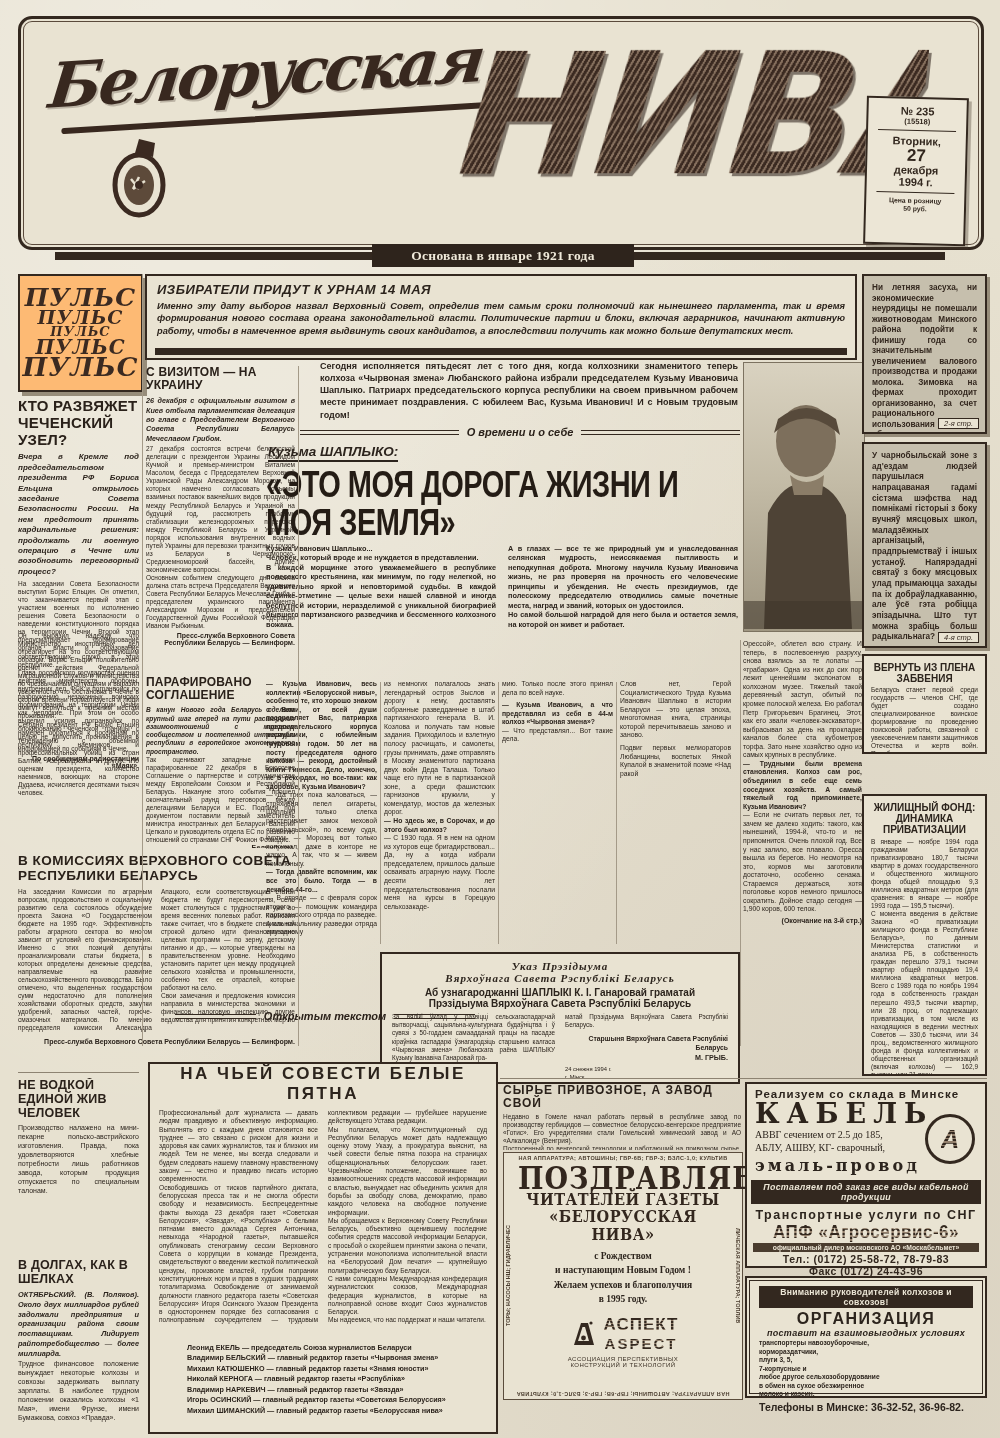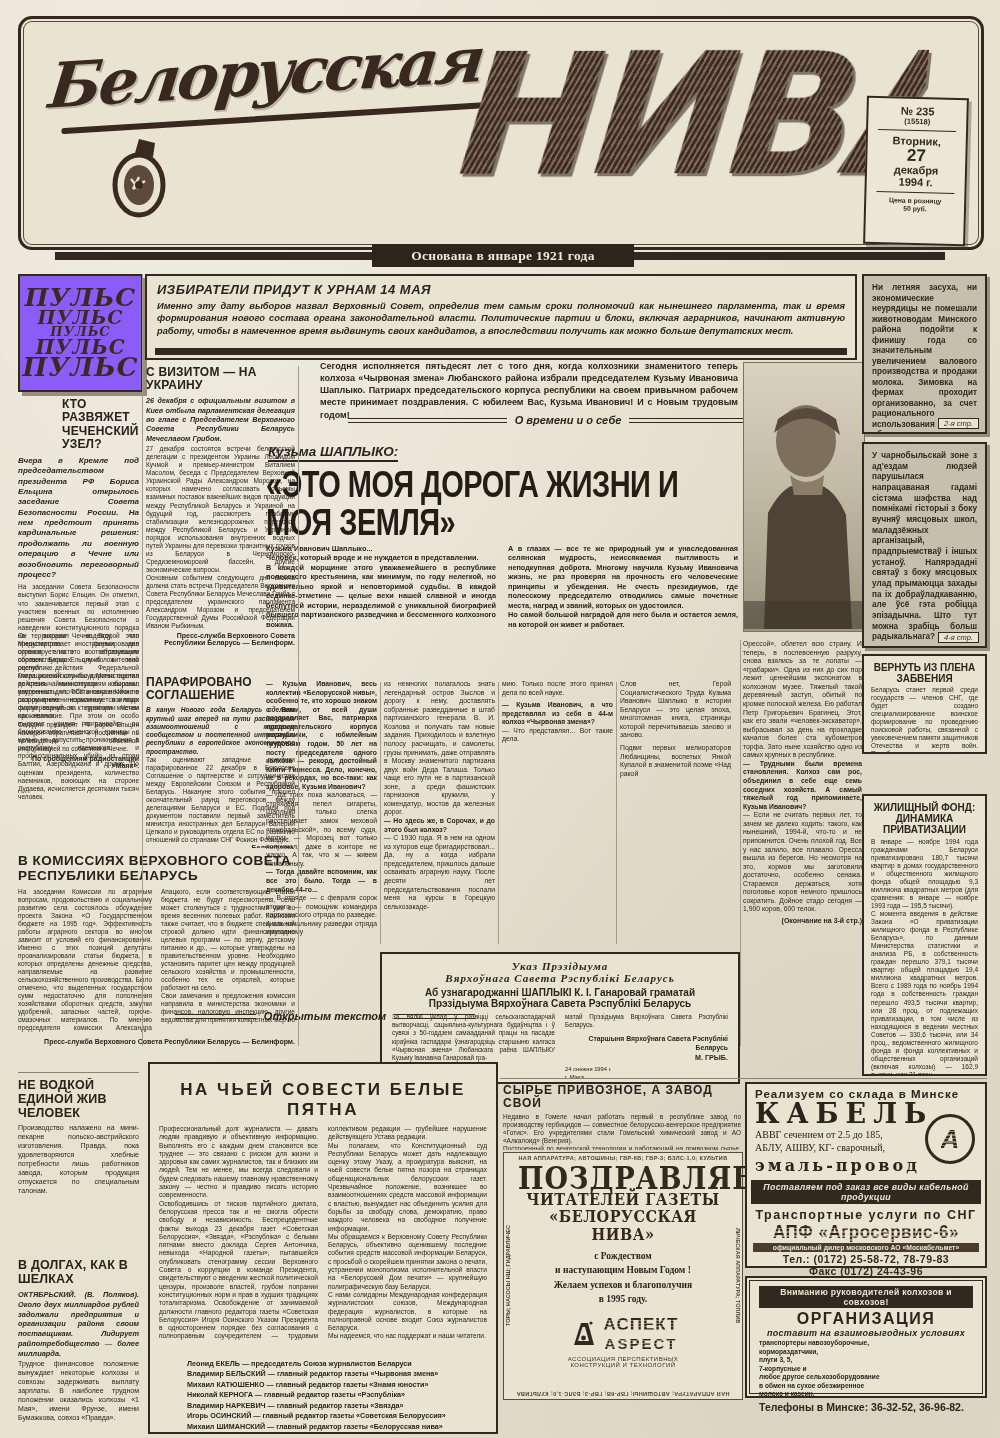--- a/index.html
+++ b/index.html
@@ -38,21 +38,21 @@
   .datebox .day{font-size:17px;font-weight:bold;line-height:1;}
   .datebox .mon{font-size:11px;font-weight:bold;}
   .datebox .yr{font-size:11px;font-weight:bold;}
   .datebox .price{font-size:6.8px;font-weight:bold;line-height:1.25;}
   .medal{left:88px;top:118px;}
 
   .founded-bar{left:55px;top:252px;width:890px;height:8px;background:#33281f;}
   .founded-box{left:372px;top:244px;width:262px;height:23px;background:#2e241c;color:#efe9d9;font-family:"Liberation Serif",serif;font-weight:bold;font-size:13.5px;display:flex;align-items:center;justify-content:center;letter-spacing:.3px;}
 
   
-  .pulse{left:18px;top:274px;width:121px;height:114px;border:2.5px solid #33281f;background:#8b5cf6;box-shadow:4px 4px 0 #978d7a;color:#3b2a21;font-family:"DejaVu Serif",serif;font-weight:bold;font-style:italic;display:flex;flex-direction:column;align-items:center;justify-content:center;line-height:.92;}
+  .pulse{left:18px;top:274px;width:121px;height:114px;border:2.5px solid #33281f;background:#fdba74;box-shadow:4px 4px 0 #978d7a;color:#3b2a21;font-family:"DejaVu Serif",serif;font-weight:bold;font-style:italic;display:flex;flex-direction:column;align-items:center;justify-content:center;line-height:.92;}
   .pulse div{letter-spacing:1px;}
 
   
   .election{left:145px;top:274px;width:712px;height:86px;border:2px solid #33281f;background:#e9e3d2;padding:6px 10px 12px;box-sizing:border-box;}
   .election h2{margin:0 0 3px;font-size:13px;font-style:italic;letter-spacing:.5px;}
   .election p{margin:0;font-size:9.3px;font-weight:bold;font-style:italic;line-height:1.32;text-align:justify;}
   .election .band{position:absolute;left:8px;right:8px;bottom:3px;height:7px;background:#33281f;}
 
   
   .ah{font-weight:bold;line-height:1.05;letter-spacing:.2px;color:#2a211a;margin:0 0 4px;}
@@ -70,21 +70,21 @@
   
   .ukaz{left:380px;top:952px;width:360px;height:132px;border:2px solid #33281f;background:#e9e3d2;padding:6px 10px;box-sizing:border-box;}
   .ukaz .t1{font-family:"Liberation Serif",serif;font-style:italic;font-weight:bold;font-size:11px;text-align:center;letter-spacing:1px;}
   .ukaz .t2{font-weight:bold;font-size:10px;text-align:center;margin-top:3px;}
   .ukaz .cols{display:flex;gap:10px;margin-top:4px;}
   .ukaz .cols>div{flex:1;font-size:6.3px;line-height:1.3;text-align:justify;}
 
   
   .rubric{font-weight:bold;font-style:italic;font-size:11px;display:flex;align-items:center;gap:8px;color:#2a211a;}
   .rubric:before,.rubric:after{content:"";flex:1;border-top:1px solid #33281f;border-bottom:1px solid #33281f;height:3px;}
-  .letterbox{left:148px;top:1062px;width:350px;height:372px;border:2px solid #33281f;padding:16px 9px;box-sizing:border-box;background:#e9e3d2;}
+  .letterbox{left:148px;top:1062px;width:350px;height:372px;border:2px solid #33281f;padding:0 9px;box-sizing:border-box;background:#e9e3d2;}
   .letterbox h2{margin:0 0 5px;font-size:17px;font-weight:bold;text-align:center;letter-spacing:2.5px;}
   .lettercols{columns:2;column-gap:10px;font-size:6.6px;line-height:1.26;text-align:justify;height:218px;overflow:hidden;}
   .sigs{margin-top:16px;padding-left:28px;font-size:7.2px;line-height:1.45;font-weight:bold;}
 
   
   .greeting{left:503px;top:1152px;width:238px;height:246px;border:1px solid #5a4c3c;background:#e9e3d2;}
   .frame-t,.frame-b{position:absolute;left:10px;right:10px;font-size:5.5px;font-weight:bold;letter-spacing:.4px;text-align:center;color:#4a3c2e;}
   .frame-t{top:2px;}
   .frame-b{bottom:2px;transform:rotate(180deg);}
   .frame-l,.frame-r{position:absolute;top:14px;bottom:14px;width:10px;font-size:5.5px;font-weight:bold;color:#4a3c2e;writing-mode:vertical-rl;text-align:center;}
@@ -164,21 +164,21 @@
     <div style="font-size:26px">ПУЛЬС</div>
   </div>
 
   <div class="abs election">
     <h2>ИЗБИРАТЕЛИ ПРИДУТ К УРНАМ 14 МАЯ</h2>
     <p>Именно эту дату выборов назвал Верховный Совет, определив тем самым сроки полномочий как нынешнего парламента, так и время формирования нового состава органа законодательной власти. Политические партии и блоки, включая аграрников, начинают активную работу, чтобы в намеченное время выдвинуть своих кандидатов, а впоследствии получить как можно больше депутатских мест.</p>
     <div class="band"></div>
   </div>
 
   <div class="abs clip" style="left:18px;top:398px;width:121px;height:436px;">
-    <div class="ah" style="font-size:12px;line-height:1.12;margin-left:44px;">КТО РАЗВЯЖЕТ ЧЕЧЕНСКИЙ УЗЕЛ?</div>
+    <div class="ah" style="font-size:15px;line-height:1.12;">КТО РАЗВЯЖЕТ ЧЕЧЕНСКИЙ УЗЕЛ?</div>
     <div class="lead t8 j pre">Вчера в Кремле под председательством президента РФ Бориса Ельцина открылось заседание Совета Безопасности России. На нем предстоит принять кардинальные решения: продолжать ли военную операцию в Чечне или возобновить переговорный процесс?</div>
     <div class="t65 j pre" style="margin-top:3px;">На заседании Совета Безопасности выступил Борис Ельцин. Он отметил, что заканчивается первый этап с участием военных по исполнению решения Совета Безопасности о наведении конституционного порядка на территории Чечни. Второй этап предусматривает формирование органов власти и образование соответствующих служб в этой республике.
 Глава российского государства оценил действия министерств обороны, внутренних дел, ФСК и погранвойск по разоружению незаконных воинских формирований на территории Чечни как неплохие. При этом он особо выделил усилия погранвойск по блокированию чеченской границы с целью не допустить проникновения в республику наемников и профессиональных убийц из стран Балтии, Азербайджана и других. По оценкам президента, количество наемников, воюющих на стороне Дудаева, исчисляется десятками тысяч человек.</div>
   </div>
   <div class="abs clip" style="left:18px;top:836px;width:121px;height:0px;"></div>
 
   <div class="abs clip" style="left:146px;top:366px;width:149px;height:306px;">
     <div class="ah" style="font-size:12px;line-height:1.1;">С ВИЗИТОМ — НА УКРАИНУ</div>
     <div class="lead" style="font-size:7.2px;line-height:1.3;text-align:justify;">26 декабря с официальным визитом в Киев отбыла парламентская делегация во главе с Председателем Верховного Совета Республики Беларусь Мечеславом Грибом.</div>
     <div class="t65 j pre" style="margin-top:2px;">27 декабря состоятся встречи белорусской делегации с президентом Украины Леонидом Кучмой и премьер-министром Виталием Масолом, беседа с Председателем Верховной Украинской Рады Александром Морозом, на которых намечено согласовать объемы взаимных поставок важнейших видов продукции между Республикой Беларусь и Украиной на будущий год, рассмотреть проблему стабилизации железнодорожных перевозок между Республикой Беларусь и Украиной, порядок использования внутренних водных путей Украины для перевозки транзитных грузов из Беларуси в Черноморско-Средиземноморский бассейн, другие экономические вопросы.
@@ -211,21 +211,21 @@
 
   </div>
   <div class="abs clip" style="left:18px;top:1258px;width:121px;height:170px;">
     <div class="ah" style="font-size:12.5px;line-height:1.12;">В ДОЛГАХ, КАК В ШЕЛКАХ</div>
     <div class="lead" style="font-size:7.4px;line-height:1.32;text-align:justify;">ОКТЯБРЬСКИЙ. (В. Поляков). Около двух миллиардов рублей задолжали предприятия и организации района своим поставщикам. Лидирует райпотребобщество — более миллиарда.</div>
     <div class="t7 j" style="margin-top:2px;">Трудное финансовое положение вынуждает некоторые колхозы и совхозы задерживать выплату зарплаты. В наиболее трудном положении оказались колхозы «1 Мая», имени Фрунзе, имени Бумажкова, совхоз «Правда».</div>
   </div>
 
   <div class="abs clip b j" style="left:320px;top:360px;width:418px;height:64px;font-size:9px;line-height:1.35;">Сегодня исполняется пятьдесят лет с того дня, когда колхозники знаменитого теперь колхоза «Чырвоная змена» Любанского района избрали председателем Кузьму Ивановича Шаплыко. Патриарх председательского корпуса республики на своем привычном рабочем месте принимает поздравления. С юбилеем Вас, Кузьма Иванович! И с Новым трудовым годом!</div>
 
-  <div class="abs rubric" style="left:300px;top:414px;width:440px;padding-left:48px;">
+  <div class="abs rubric" style="left:300px;top:426px;width:440px;">
     <span>О времени и о себе</span>
   </div>
 
   <div class="abs b i" style="left:268px;top:444px;font-size:13.5px;border-bottom:2px solid #2c241d;padding-bottom:1px;">Кузьма ШАПЛЫКО:</div>
 
   <div class="abs b clip" style="left:266px;top:466px;width:474px;height:72px;font-size:29px;line-height:1.05;letter-spacing:-.5px;transform:scaleY(1.25);transform-origin:top left;color:#241c15;">«ЭТО МОЯ ДОРОГА ЖИЗНИ И МОЯ ЗЕМЛЯ»</div>
 
   <div class="abs photo">
     <svg width="118" height="266" viewBox="0 0 118 266">
       <rect x="0" y="0" width="118" height="266" fill="none"></rect>

